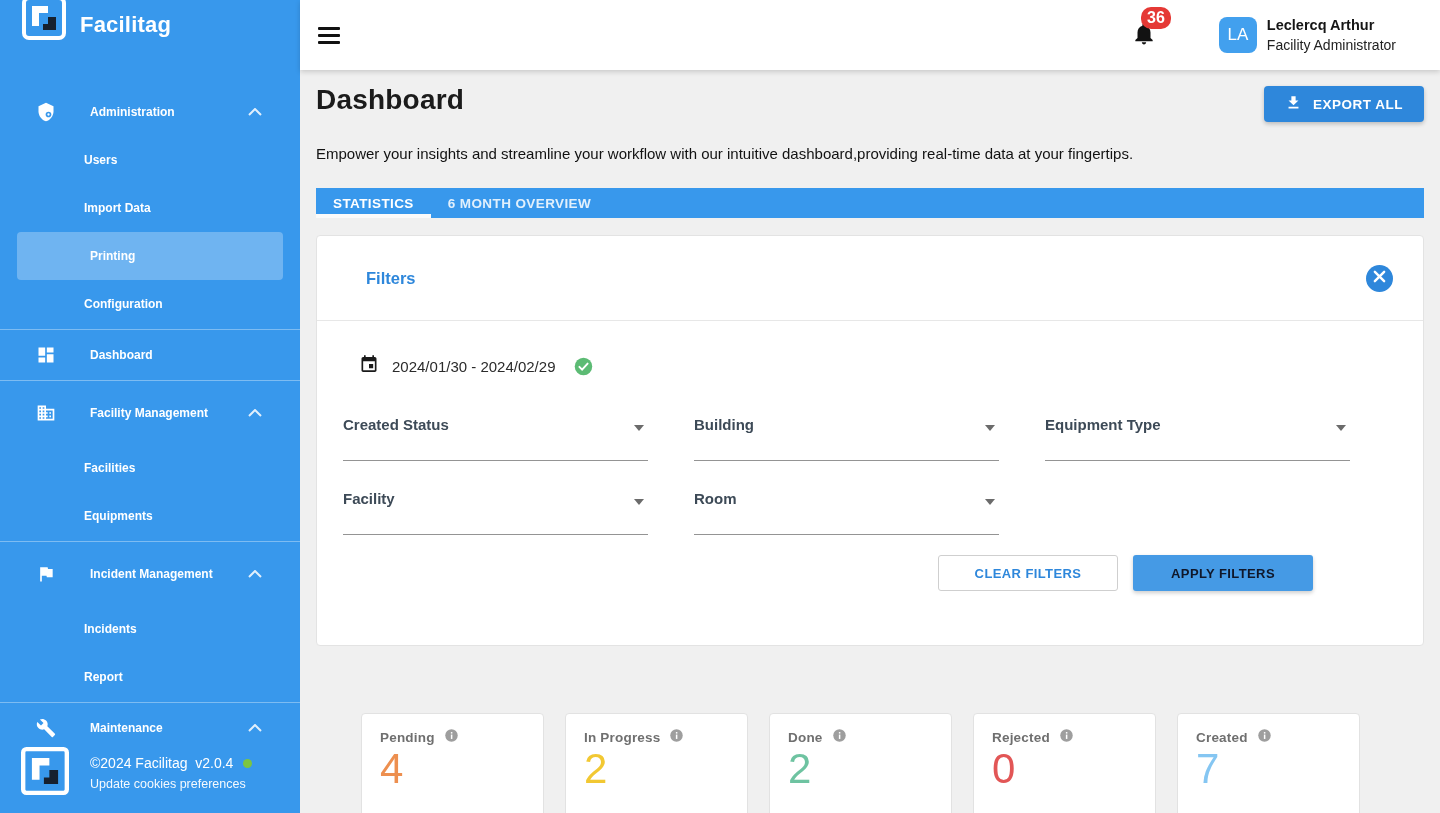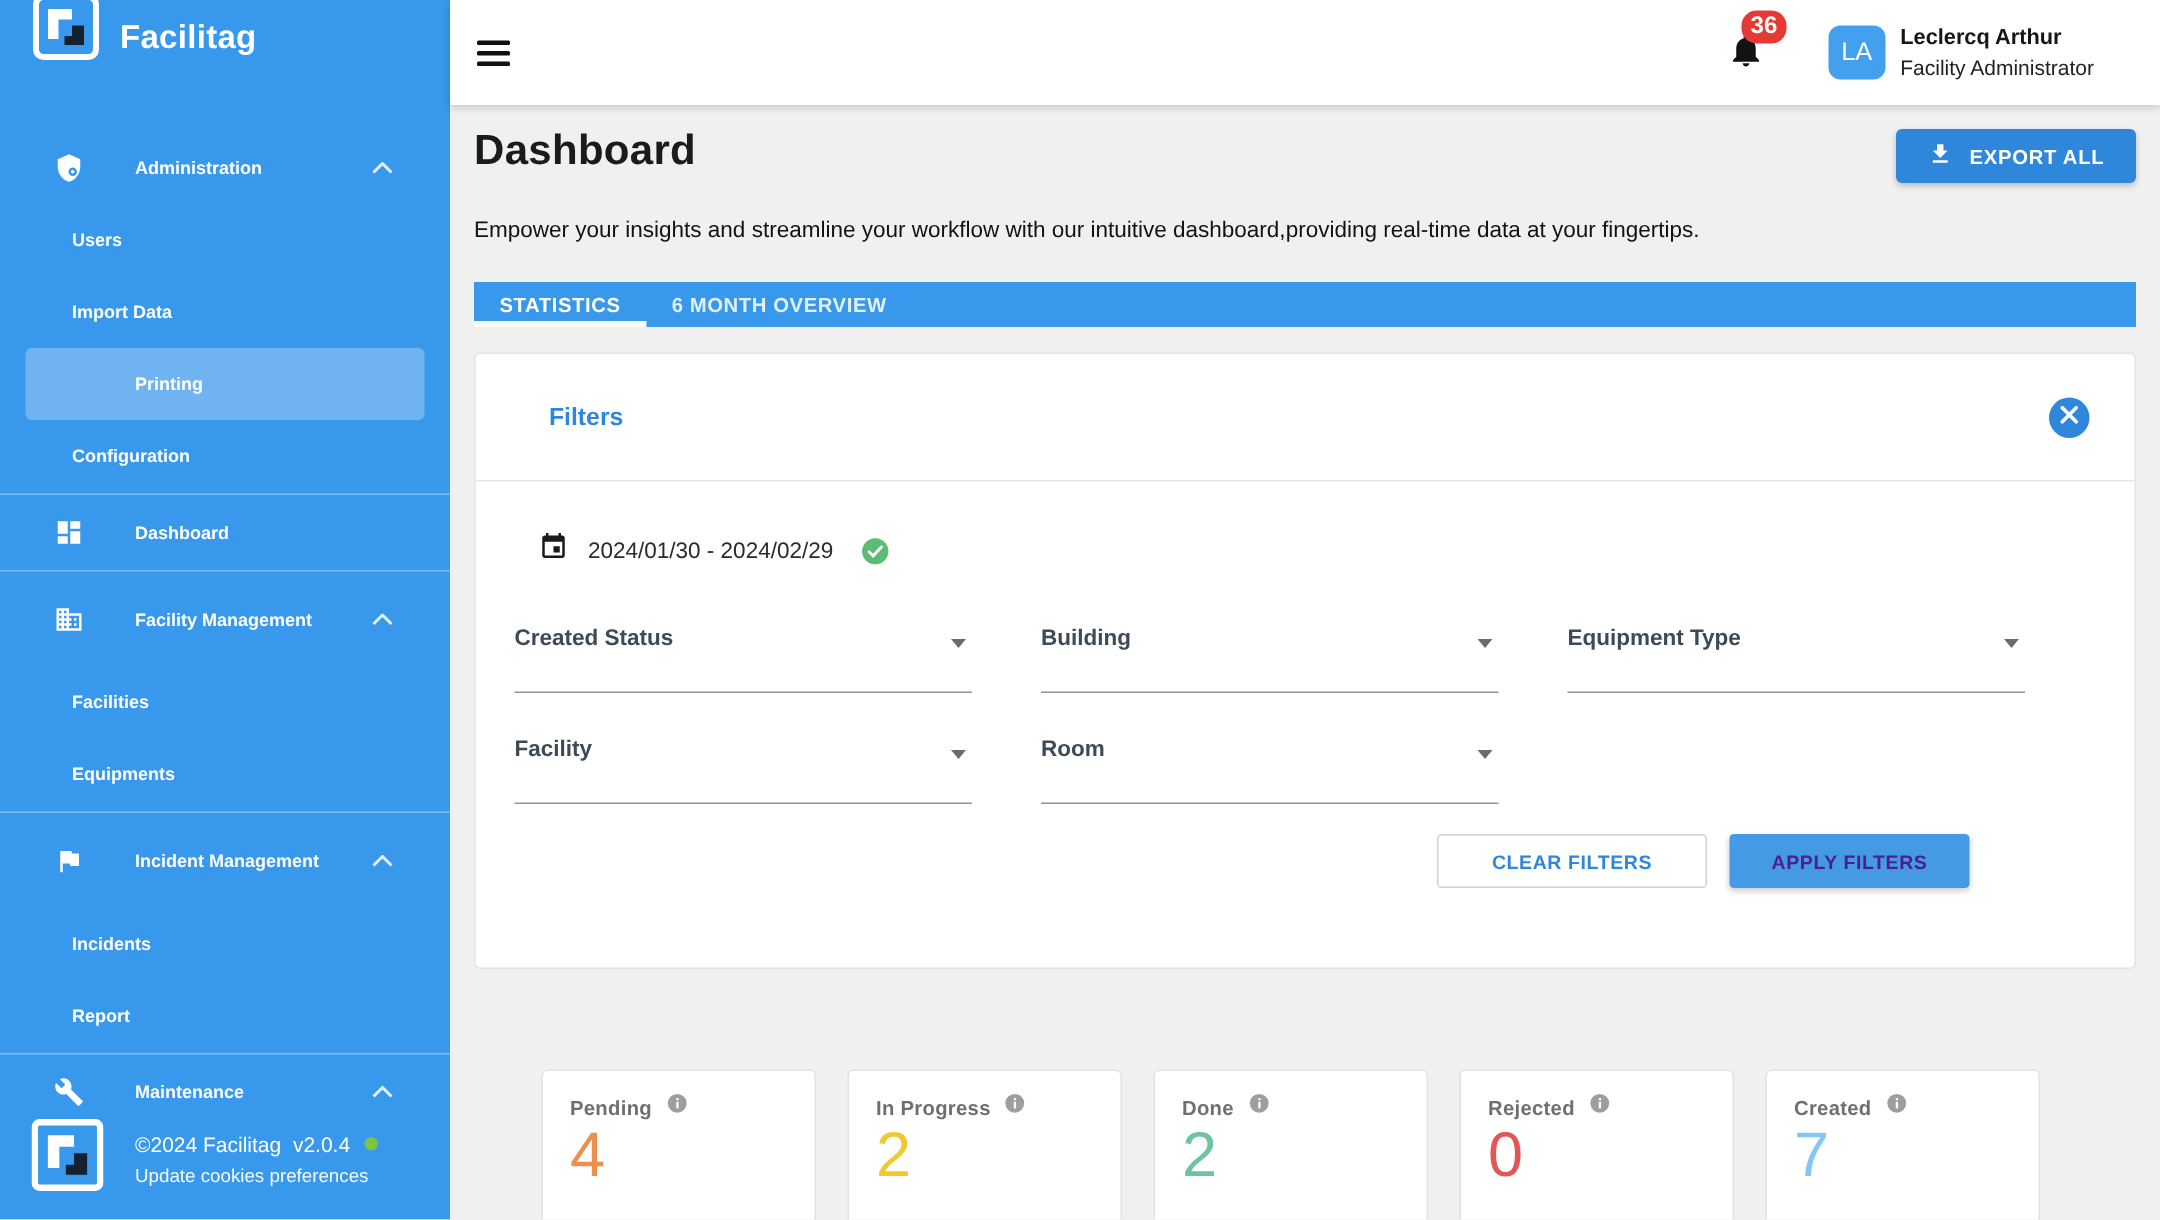--- a/index.html
+++ b/index.html
@@ -10,40 +10,40 @@
   
   .sidebar { width:300px; flex-shrink:0; background:#3898ec; color:#fff; position:relative; overflow:hidden; }
   .brand { display:flex; align-items:center; padding-left:22px; height:50px; }
   .brand-logo { margin-top:-10px; }
   .brand-title { font-size:22px; font-weight:700; margin-left:14px; letter-spacing:.2px; }
   .menu { margin-top:38px; }
   .item { display:flex; align-items:center; height:48px; cursor:pointer; }
   .item.tall { height:62px; }
   .m-icon { width:24px; height:24px; margin-left:34px; display:flex; align-items:center; justify-content:center; }
   .m-label { margin-left:32px; font-size:12px; font-weight:700; line-height:20px; max-width:148px; }
-  .item.child .m-label { margin-left:48px; }
+  .item.child .m-label { margin-left:84px; }
   .item.active { background:rgba(255,255,255,.28); margin:0 17px; border-radius:4px; }
   .item.active .m-label { margin-left:73px; }
   .chev { margin-left:auto; margin-right:38px; opacity:.85; display:flex; }
   .sep { border-top:1px solid rgba(255,255,255,.35); margin:1px 0; }
   .side-footer { position:absolute; left:21px; bottom:14px; display:flex; align-items:center; }
   .sf-text { margin-left:21px; }
   .sf-line1 { font-size:14px; display:flex; align-items:center; white-space:pre; }
   .green-dot { width:9px; height:9px; border-radius:50%; background:#7cc540; display:inline-block; margin-left:10px; }
   .sf-line2 { font-size:12.5px; margin-top:6px; opacity:.95; cursor:pointer; }
 
   
   .main { flex:1; display:flex; flex-direction:column; min-width:0; }
   .topbar { height:70px; background:#fff; box-shadow:0 2px 5px rgba(0,0,0,.16); display:flex; align-items:center; padding:0 44px 0 18px; position:relative; z-index:3; }
   .hamburger { width:22px; cursor:pointer; display:flex; flex-direction:column; gap:4px; }
   .hamburger span { height:3px; background:#111; border-radius:1px; }
   .top-right { margin-left:auto; display:flex; align-items:center; }
   .bell-wrap { position:relative; cursor:pointer; }
   .badge { position:absolute; top:-12px; right:-14px; background:#e53935; color:#fff; font-size:16px; font-weight:700; padding:2px 6px; border-radius:10px; }
-  .avatar { width:38px; height:36px; border-radius:8px; background:#42a0ee; color:#fff; font-size:17px; font-weight:400; display:flex; align-items:center; justify-content:center; margin-left:42px; }
+  .avatar { width:38px; height:36px; border-radius:8px; background:#42a0ee; color:#fff; font-size:17px; font-weight:400; display:flex; align-items:center; justify-content:center; margin-left:62px; }
   .who { margin-left:10px; }
   .who-name { font-size:14.5px; font-weight:700; color:#161616; }
   .who-role { font-size:14px; color:#222; margin-top:4px; }
 
   .content { flex:1; padding:14px 16px 0 16px; overflow:hidden; }
   .title-row { display:flex; align-items:flex-start; justify-content:space-between; }
   h1 { font-size:28px; font-weight:700; color:#1b1b1b; letter-spacing:.2px; }
   .btn-export { display:flex; align-items:center; gap:11px; height:36px; padding:0 21px; background:#2e87db; color:#fff; border:none; border-radius:4px; font-family:inherit; font-size:13.5px; font-weight:700; letter-spacing:.5px; cursor:pointer; box-shadow:0 2px 4px rgba(0,0,0,.22); margin-top:2px; }
   .subtitle { margin-top:23px; font-size:15px; color:#121212; }
 
@@ -59,21 +59,21 @@
   .f-body { padding:0 26px; flex:1; }
   .date-row { margin-top:33px; margin-left:16px; display:flex; align-items:center; cursor:pointer; }
   .date-text { font-size:15px; color:#2b2b2b; margin-left:13px; }
   .date-ok { margin-left:18px; display:flex; }
   .f-grid { margin-top:37px; display:grid; grid-template-columns:305px 305px 305px; column-gap:46px; row-gap:29px; }
   .field { position:relative; padding-bottom:26px; border-bottom:1px solid #949494; cursor:pointer; }
   .field label { font-size:15px; font-weight:700; color:#3d4a57; cursor:pointer; }
   .f-arrow { position:absolute; right:4px; top:9px; width:0; height:0; border-left:5px solid transparent; border-right:5px solid transparent; border-top:6px solid #6b6b6b; }
   .f-actions { display:flex; justify-content:flex-end; gap:15px; margin-top:20px; padding-right:84px; }
   .btn-clear { width:180px; height:36px; background:#fff; border:1px solid #cfcfcf; border-radius:3px; color:#2e87db; font-family:inherit; font-size:13px; font-weight:700; letter-spacing:.4px; cursor:pointer; }
-  .btn-apply { width:160px; height:36px; background:#459ae5; border:none; border-radius:3px; color:#4c1d95; font-family:inherit; font-size:13px; font-weight:700; letter-spacing:.4px; cursor:pointer; box-shadow:0 2px 4px rgba(0,0,0,.2); }
+  .btn-apply { width:180px; height:36px; background:#459ae5; border:none; border-radius:3px; color:#0f172a; font-family:inherit; font-size:13px; font-weight:700; letter-spacing:.4px; cursor:pointer; box-shadow:0 2px 4px rgba(0,0,0,.2); }
 
   .cards-row { margin-top:67px; margin-left:45px; display:flex; gap:21px; }
   .stat-card { width:183px; height:130px; background:#fff; border:1px solid #e2e2e2; border-radius:4px; padding:14px 0 0 18px; }
   .sc-head { display:flex; align-items:center; gap:9px; }
   .sc-label { font-size:13.5px; font-weight:700; color:#6f6f6f; letter-spacing:.2px; }
   .sc-value { font-size:42px; line-height:44px; margin-top:0; font-weight:400; }
 </style>
 </head>
 <body>
 

